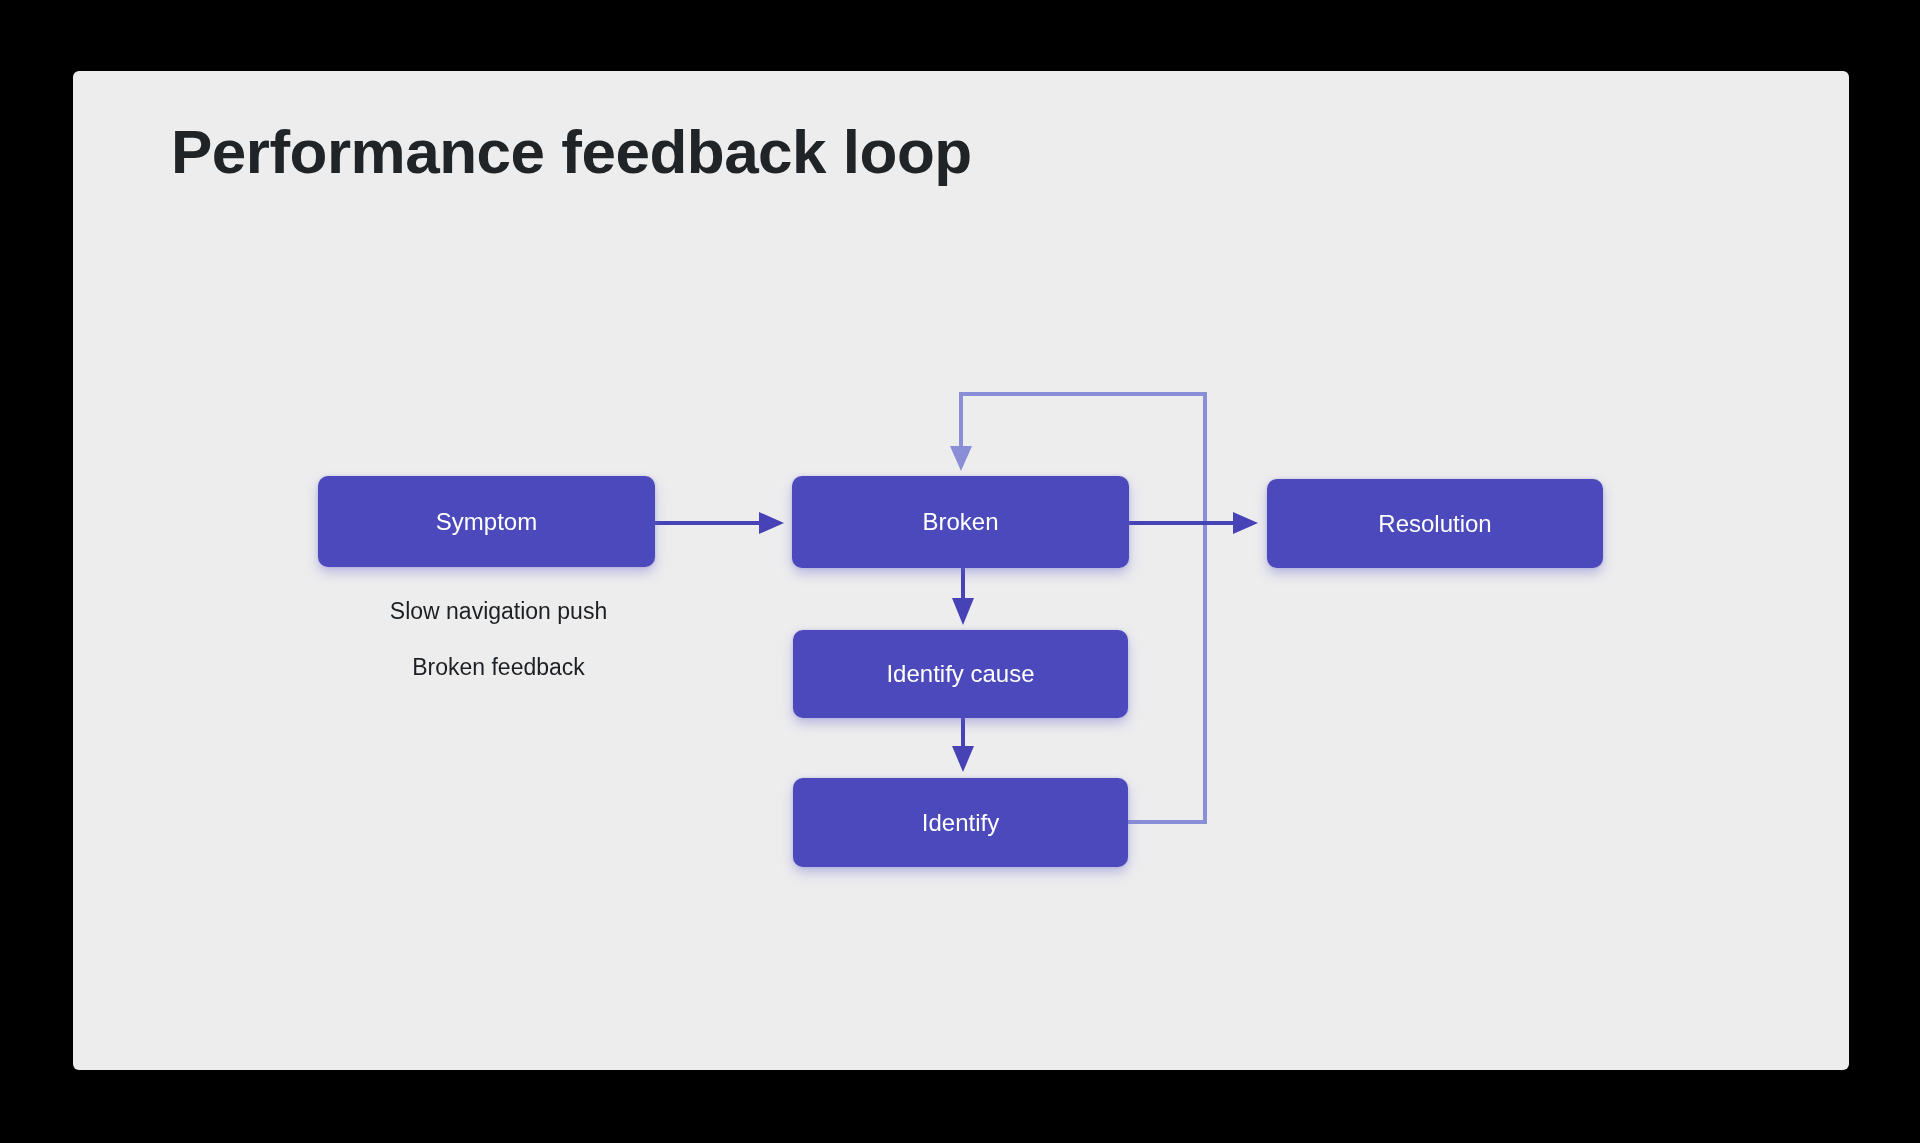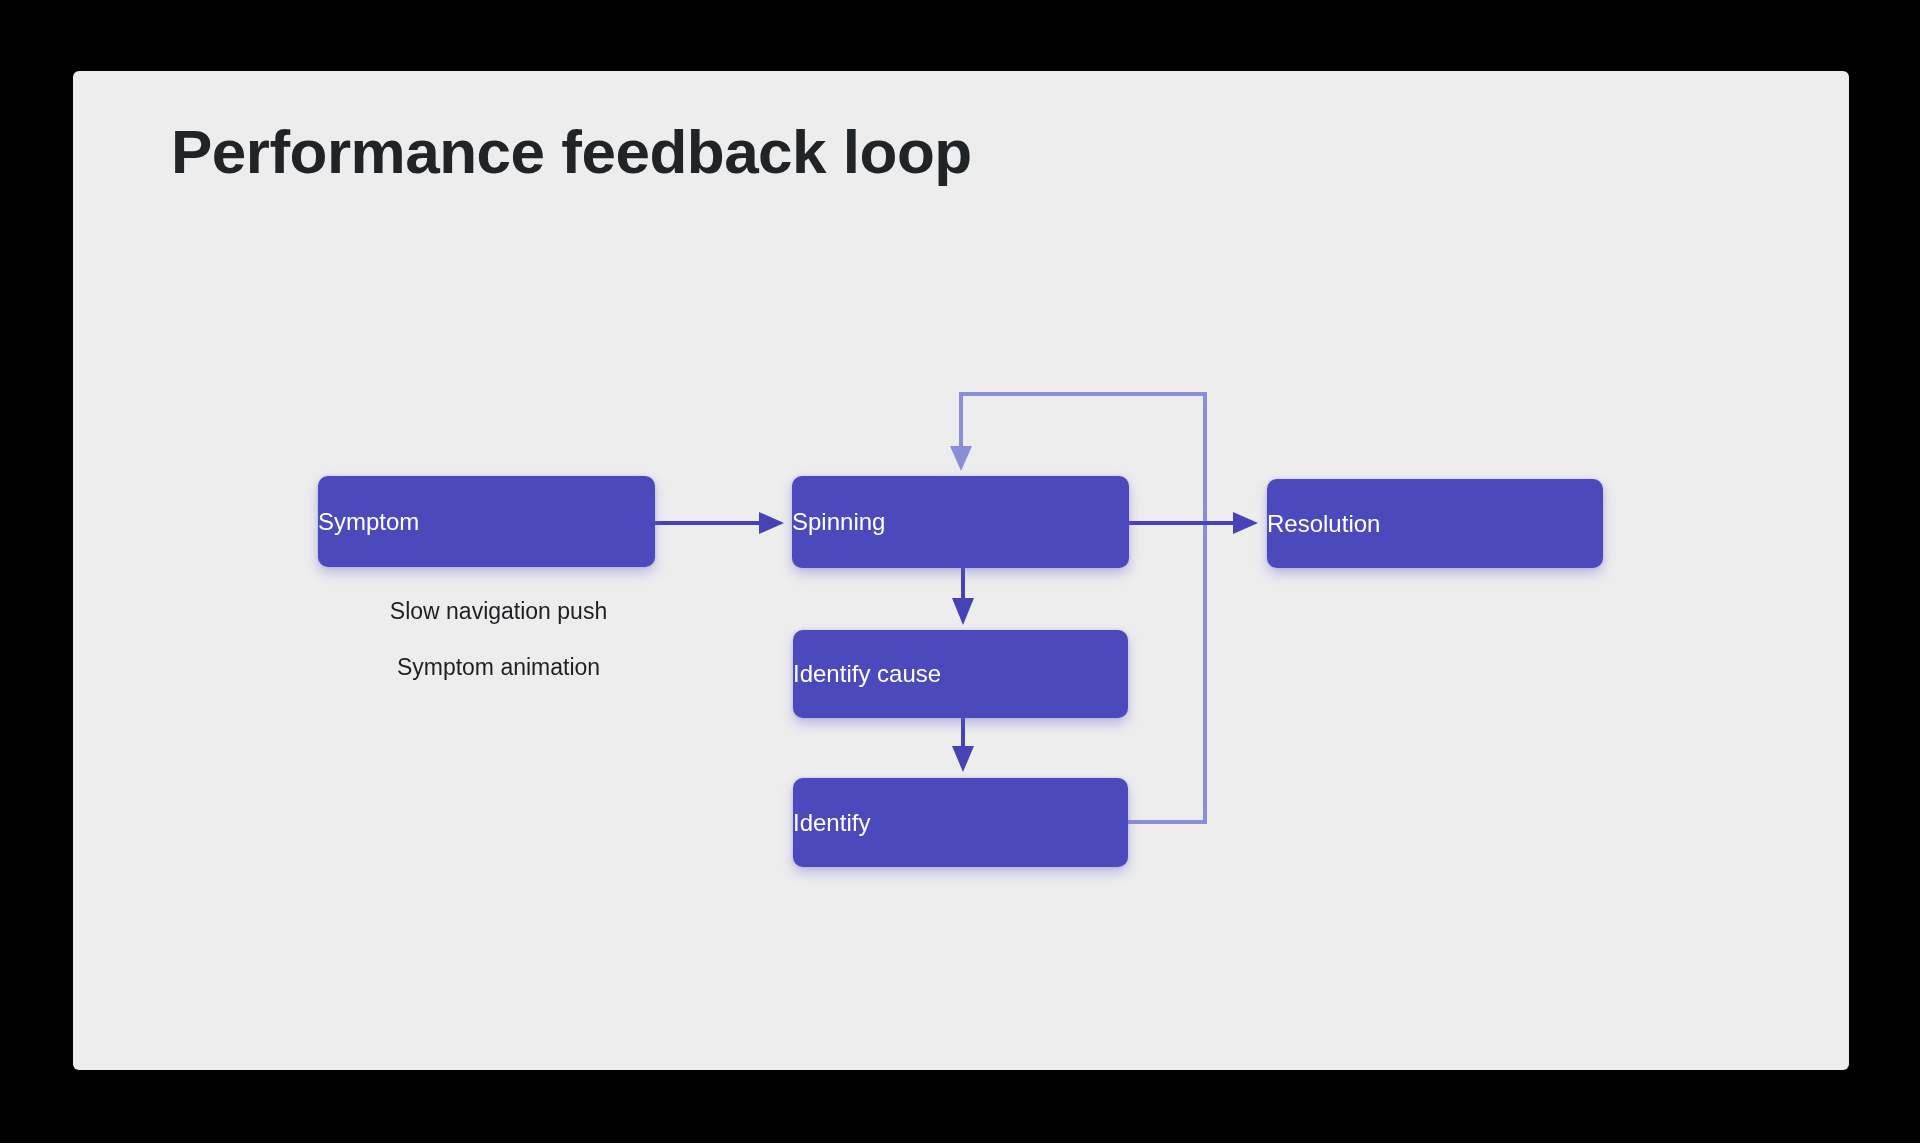--- a/index.html
+++ b/index.html
@@ -52,21 +52,21 @@
 
   .node {
     position: absolute;
     background: var(--node-fill);
     border-radius: 10px;
     color: var(--node-text);
     font-size: 24px;
     font-weight: 500;
     display: flex;
     align-items: center;
-    justify-content: flex-start;
+    justify-content: center;
     box-shadow: 0 6px 12px rgba(96, 94, 200, 0.35), 0 0 3px rgba(150, 150, 220, 0.45);
   }
   .node-symptom        { left: 245px;  top: 405px; width: 337px; height: 91px; }
   .node-measure        { left: 719px;  top: 405px; width: 337px; height: 92px; }
   .node-resolution     { left: 1194px; top: 408px; width: 336px; height: 89px; }
   .node-identify-cause { left: 720px;  top: 559px; width: 335px; height: 88px; }
   .node-optimize       { left: 720px;  top: 707px; width: 335px; height: 89px; }
 
   .symptom-list {
     position: absolute;
@@ -102,34 +102,34 @@
 
       <line class="edge-line" x1="890" y1="647" x2="890" y2="677"></line>
       <polygon class="edge-head" points="879,675 901,675 890,701"></polygon>
     </svg>
 
     <div class="node node-symptom">
       <span>Symptom</span>
     </div>
 
     <div class="node node-measure">
-      <span>Spinning</span>
+      <span>Broken</span>
     </div>
 
     <div class="node node-resolution">
       <span>Resolution</span>
     </div>
 
     <div class="node node-identify-cause">
       <span>Identify cause</span>
     </div>
 
     <div class="node node-optimize">
       <span>Identify</span>
     </div>
 
     <div class="symptom-list">
       <div class="item">Slow navigation push</div>
-      <div class="item">Symptom animation</div>
+      <div class="item">Broken feedback</div>
     </div>
 
   </div>
 </div>
 
 </body></html>

